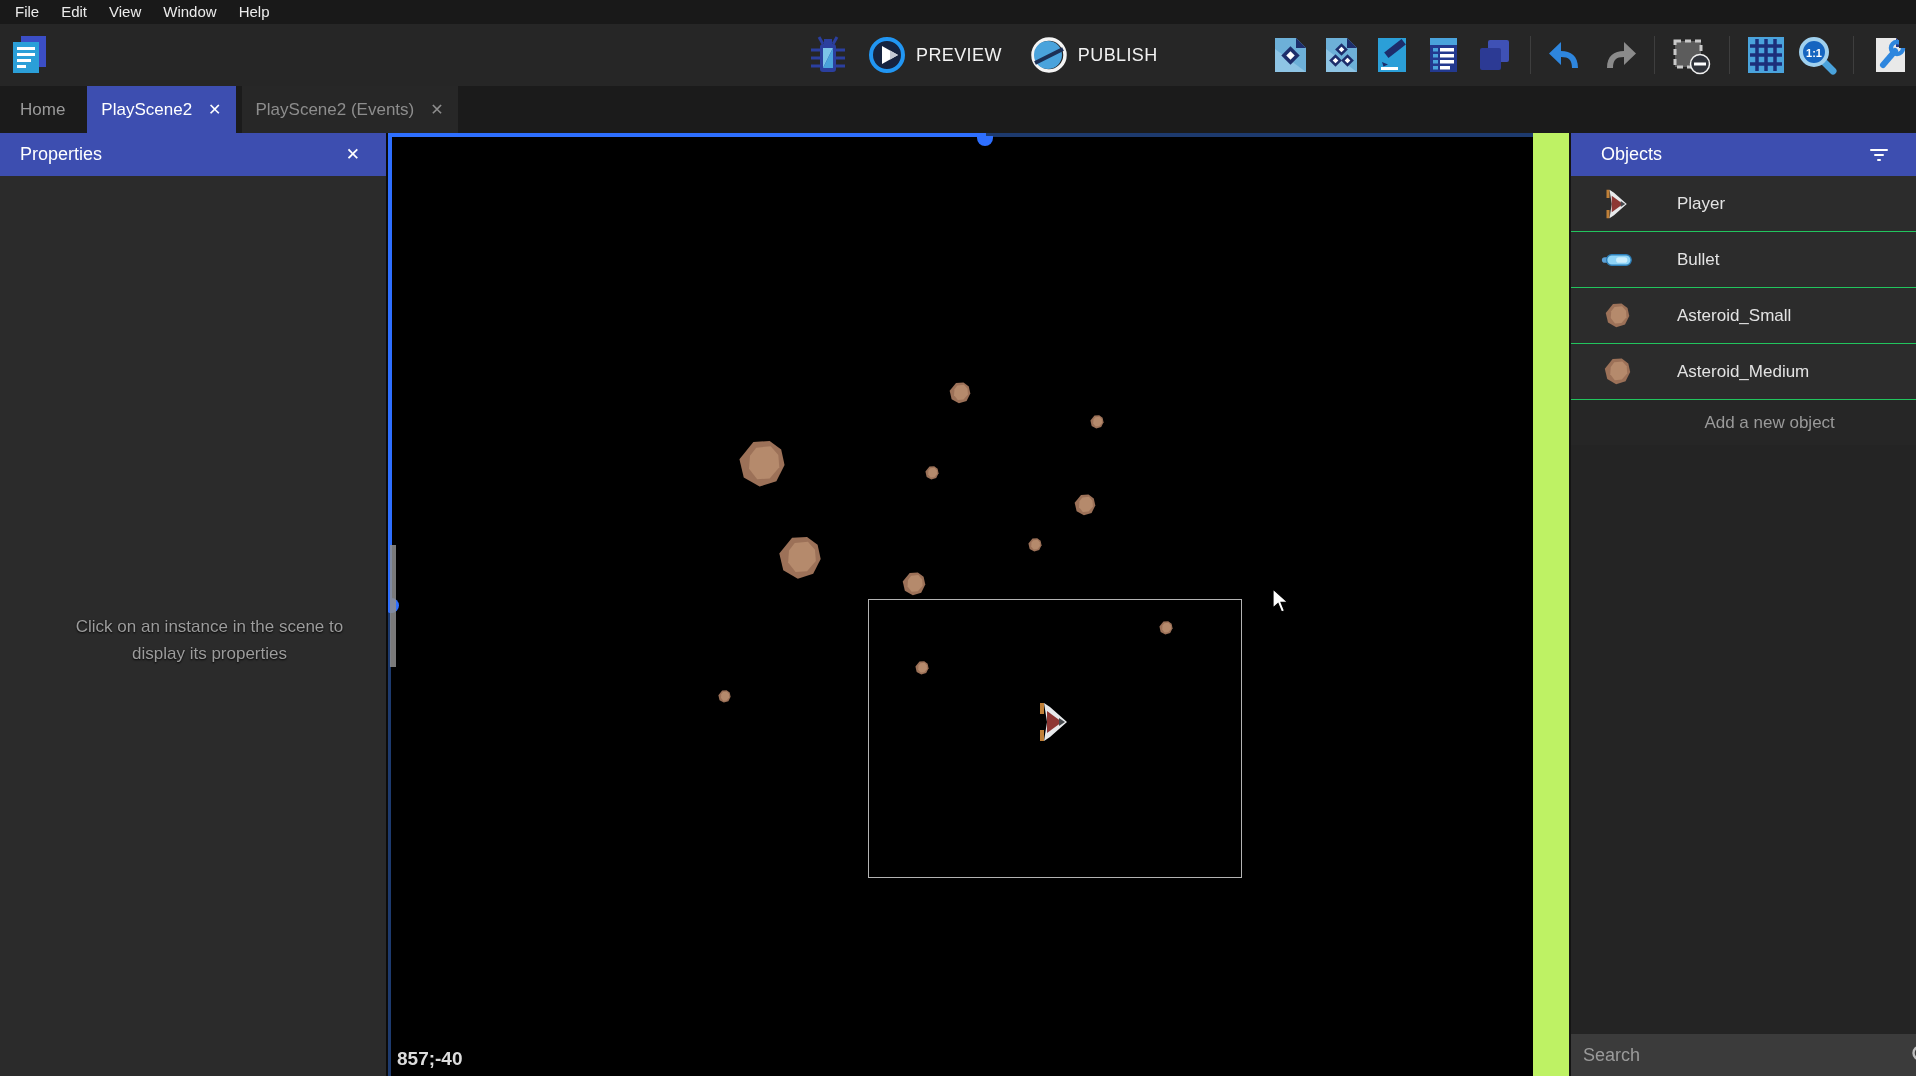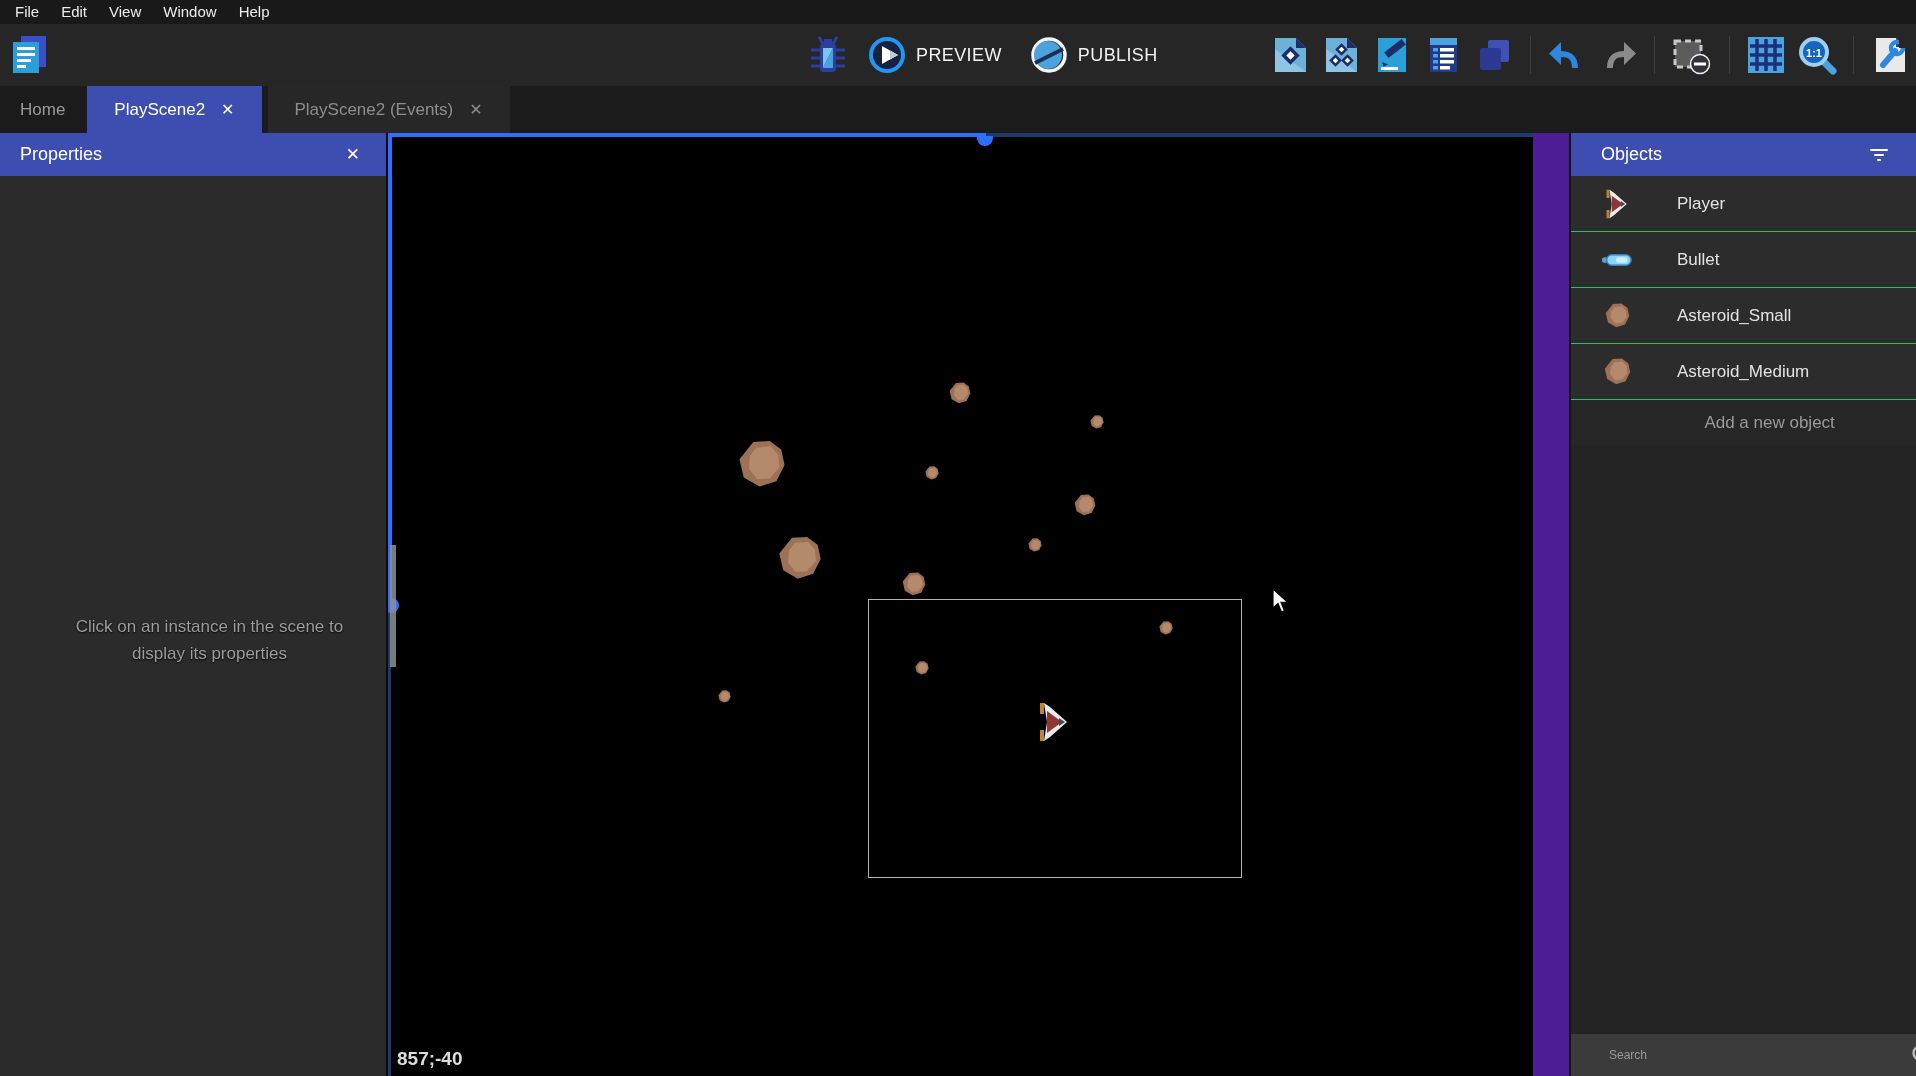--- a/index.html
+++ b/index.html
@@ -1,36 +1,36 @@
 <!DOCTYPE html>
 <html><head>
 <meta charset="utf-8">
 <style>
   * { margin:0; padding:0; box-sizing:border-box; }
   html,body { background:#000; }
   body { font-family:"Liberation Sans", sans-serif; }
-  #app { position:relative; width:1916px; height:1076px; background:#4c1d95; overflow:hidden; }
+  #app { position:relative; width:1916px; height:1076px; background:#bef264; overflow:hidden; }
 
   
   #menubar { position:absolute; left:0; top:0; width:100%; height:24px; background:#191919;
              display:flex; align-items:center; padding-left:4px; }
   .menu-item { color:#ececec; font-size:15px; padding:0 11px; line-height:24px; cursor:default; }
 
   
   #toolbar { position:absolute; left:0; top:24px; width:100%; height:62px; background:#262626; }
   .tb-icon { display:inline-flex; align-items:flex-end; justify-content:center; }
   #project-manager-btn { position:absolute; left:8px; top:9px; width:44px; height:44px; }
   #toolbar-center { position:absolute; left:808px; top:11px; height:40px; display:flex; align-items:center; gap:14px; }
   .tb-label { color:#f2f2f2; font-size:18px; letter-spacing:0.4px; }
   #toolbar-right { position:absolute; right:6px; top:11px; height:40px; display:flex; align-items:center; gap:11px; }
   .tb-sep { width:1px; height:38px; background:#3e3e3e; margin:0 5px; }
 
   
   #tabbar { position:absolute; left:0; top:86px; width:100%; height:47px; background:#1b1b1b; display:flex; }
-  .tab { display:flex; align-items:center; gap:16px; padding:0 27px; font-size:17px; color:#9a9a9a; }
+  .tab { display:flex; align-items:center; gap:16px; padding:0 14px; font-size:17px; color:#9a9a9a; }
   .tab.home { padding:0 20px; }
   .tab.active { background:#3d4eb0; color:#ffffff; margin-left:2px; }
   .tab.inactive-filled { background:#272727; color:#8d8d8d; margin-left:6px; }
   .tab .tab-close { font-size:16px; color:inherit; cursor:default; }
 
   
   #main { position:absolute; left:0; top:133px; width:1916px; height:943px; }
 
   
   #properties-panel { position:absolute; left:0; top:0; width:386px; height:943px; background:#2b2b2b; }
@@ -74,21 +74,21 @@
   .kebab { margin-right:18px; display:flex; flex-direction:column; gap:3px; padding:4px 6px; }
   .kebab i { width:4px; height:4px; border-radius:50%; background:#f0f0f0; display:block; }
 
   #add-object-row { height:45px; background:#262626; display:flex; align-items:center; }
   #add-object-label { flex:1; text-align:center; color:#9a9a9a; font-size:17px; padding-left:34px;margin-left:16px; }
   #add-object-plus { color:#e6e6e6; font-size:27px; font-weight:300; margin-right:18px; line-height:1; }
 
   #objects-search { position:absolute; left:0; bottom:0; width:100%; height:42px; background:#3b3b3b;
                     display:flex; align-items:center; }
   #search-input { flex:1; background:transparent; border:none; outline:none; color:#cfcfcf;
-                  font-size:12px; padding-left:38px; font-family:"Liberation Sans", sans-serif; }
+                  font-size:18px; padding-left:12px; font-family:"Liberation Sans", sans-serif; }
   #search-input::placeholder { color:#9a9a9a; }
   #search-icon-box { margin-right:18px; display:flex; }
 </style>
 </head>
 <body>
 
 <div id="app">
 
   <div id="menubar">
     <span class="menu-item">File</span>

